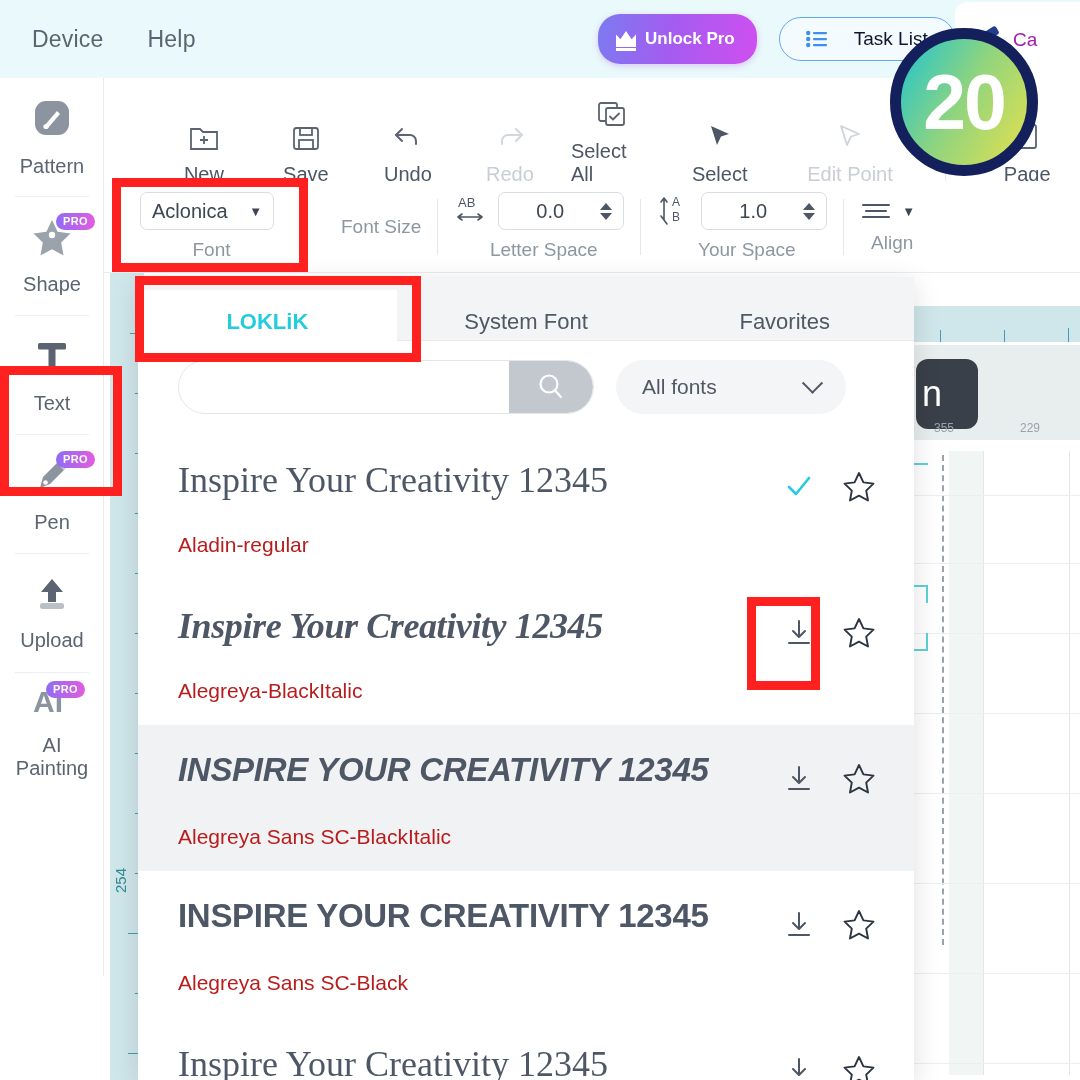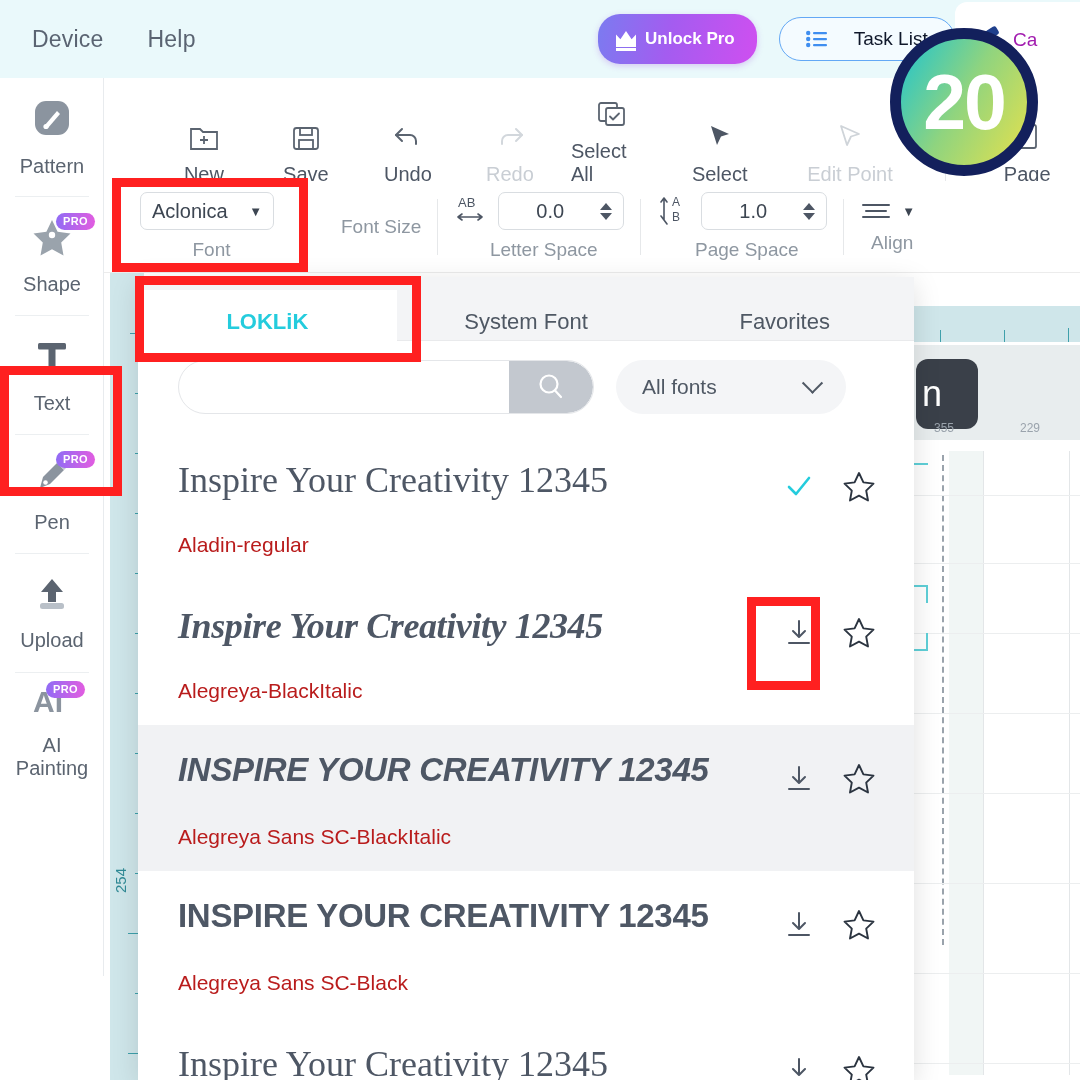--- a/index.html
+++ b/index.html
@@ -458,21 +458,21 @@
           </svg>
       </span>
       <div class="ctl" style="width:126px">
         <span style="flex:1;text-align:center">1.0</span>
         <span class="spin">
             <i class="up"></i>
             <i class="dn"></i>
           </span>
       </div>
     </div>
-    <div class="cap">Page Space</div>
+    <div class="cap">Your Space</div>
   </div>
 
   <div class="prop-sep"></div>
 
   <div class="prop">
     <div class="prop-row">
       <svg width="32" height="24" viewBox="0 0 32 24">
         <path d="M3 6 h26 M6 12 h20 M3 18 h26" stroke="#4d5664" stroke-width="2" stroke-linecap="round"></path>
       </svg>
       <span style="font-size:13px;color:#3d4652">▼</span>

